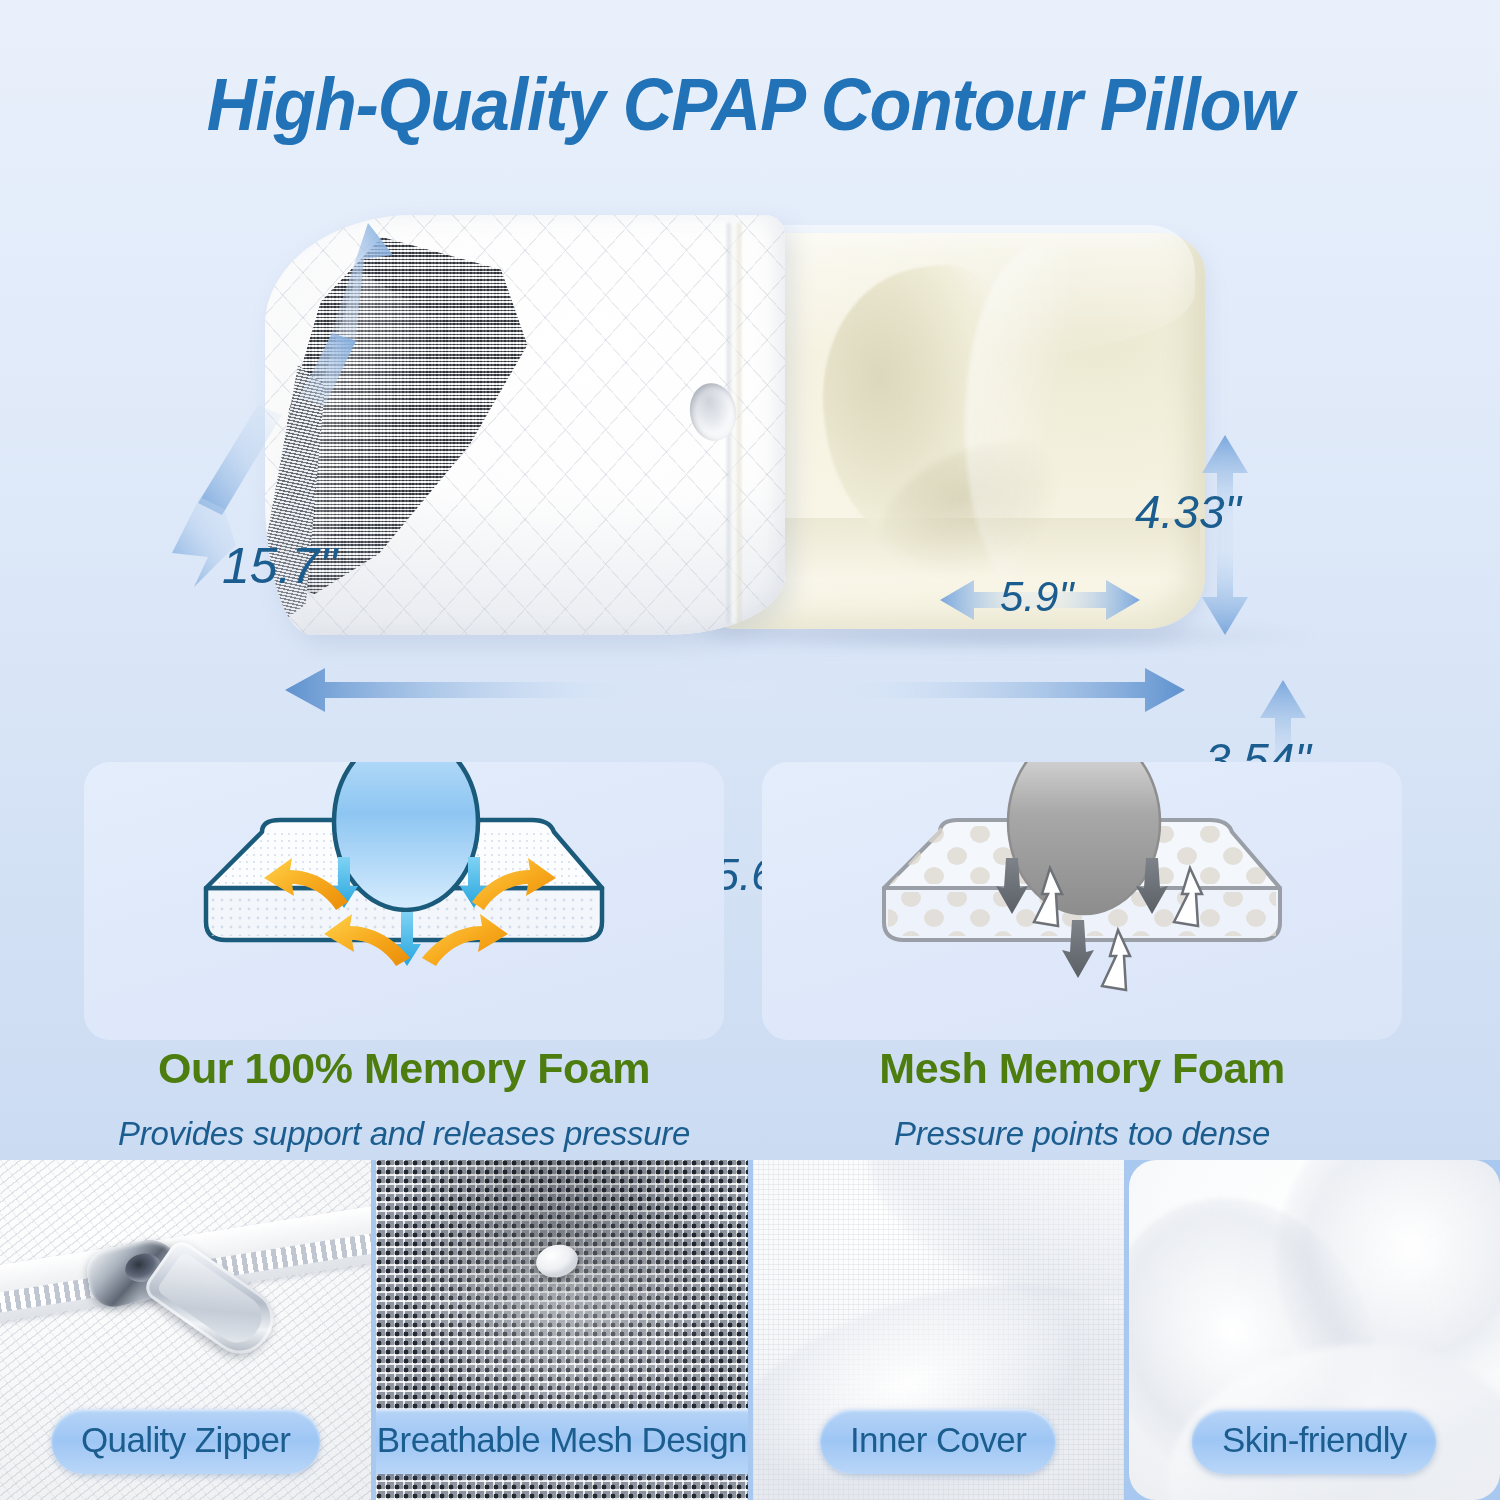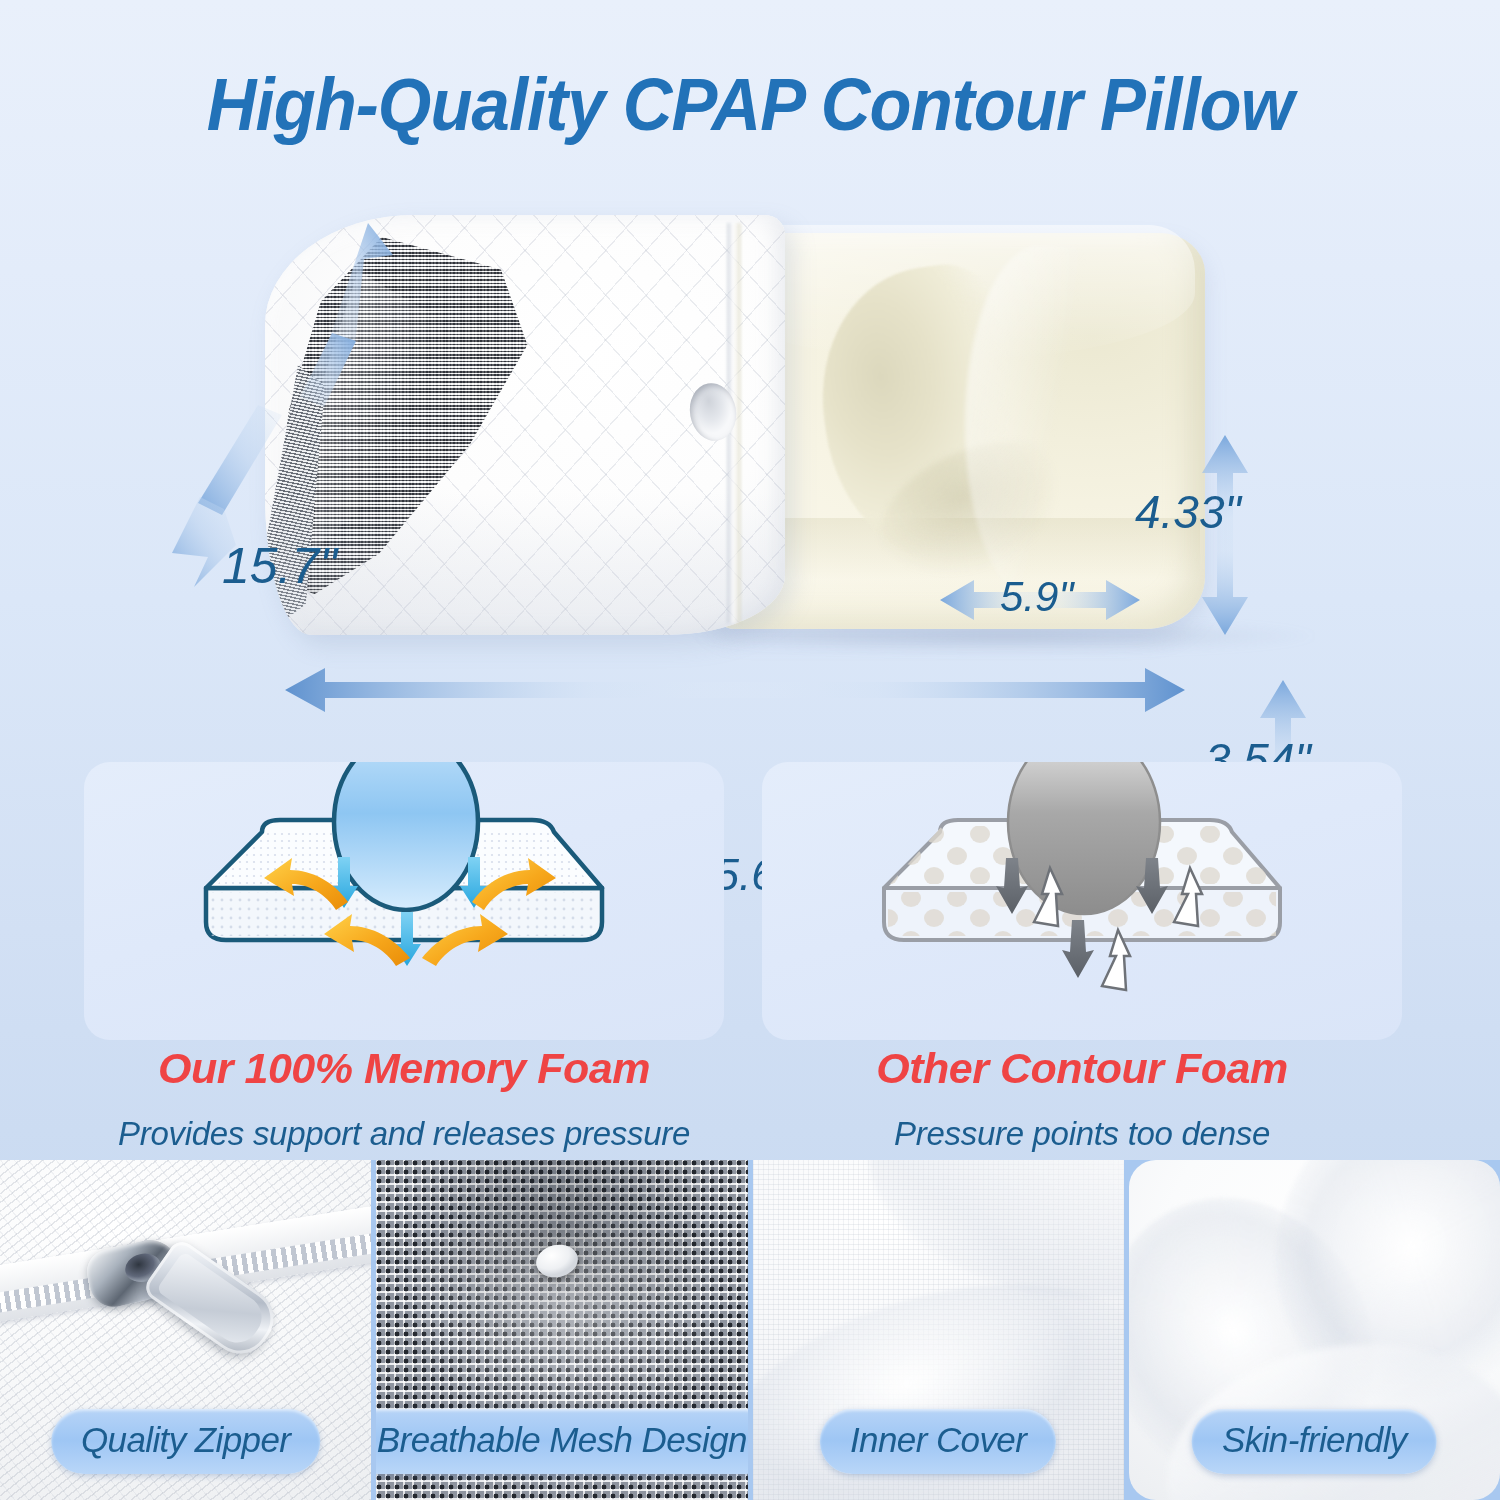--- a/index.html
+++ b/index.html
@@ -167,22 +167,22 @@
     background:linear-gradient(165deg, #e4edfb 0%, #dfe9fa 45%, #dae5f8 100%);
     border-radius:26px;
   }
   .cmp-card.left { left:84px; }
   .cmp-card.right{ left:762px; }
 
   .cmp-text{ position:absolute; width:640px; text-align:center; }
   .cmp-text.left { left:84px; top:282px; }
   .cmp-text.right{ left:762px; top:282px; }
   .cmp-title{
-    font-size:43px; font-weight:bold; font-style:italic;
-    color:#ef4444; letter-spacing:-.5px; white-space:nowrap;
+    font-size:43px; font-weight:bold; 
+    color:#4d7c0f; letter-spacing:-.5px; white-space:nowrap;
   }
   .cmp-sub{
     font-size:33px; font-style:italic; color:#1b5d8f;
     margin-top:22px; letter-spacing:-.3px; white-space:nowrap;
   }
 
   .diagram{ position:absolute; left:0; top:0; width:640px; height:278px; }
 
   
   #strip{
@@ -319,21 +319,21 @@
     transform:rotate(-10deg);
     filter:blur(3px);
   }
 
   
   .pill{
     position:absolute; bottom:26px; left:50%; transform:translateX(-50%);
     padding:11px 30px 14px;
     background:linear-gradient(180deg,#b7d4f7 0%,#9ec6f4 48%,#b9d6f8 100%);
     border-radius:40px;
-    font-size:35px; font-style:italic;
+    font-size:35px; 
     color:#1b5d8f; letter-spacing:-.6px; white-space:nowrap;
     box-shadow:0 2px 6px rgba(70,110,165,.30), inset 0 2px 3px rgba(255,255,255,.55);
     text-align:center;
   }
 </style>
 </head>
 <body>
 
 <div id="title">High-Quality CPAP Contour Pillow</div>
 
@@ -532,21 +532,21 @@
         <polygon fill="#ffffff" stroke="#6e7278" stroke-width="2.5" points="272,160 286,132 280,132 288,106 300,132 294,132 296,164"></polygon>
         <polygon fill="url(#grayDown)" points="384,96 396,96 398,126 406,124 390,152 374,124 382,126"></polygon>
         <polygon fill="#ffffff" stroke="#6e7278" stroke-width="2.5" points="412,160 426,132 420,132 428,106 440,132 434,132 436,164"></polygon>
         <polygon fill="url(#grayDown)" points="310,158 322,158 324,190 332,188 316,216 300,188 308,190"></polygon>
         <polygon fill="#ffffff" stroke="#6e7278" stroke-width="2.5" points="340,224 354,194 348,194 356,168 368,194 362,194 364,228"></polygon>
       </g>
     </svg>
   </div>
 
   <div class="cmp-text right">
-    <div class="cmp-title">Other Contour Foam</div>
+    <div class="cmp-title">Mesh Memory Foam</div>
     <div class="cmp-sub">Pressure points too dense</div>
   </div>
 </div>
 
 <div id="strip">
 
   <div class="photo ph-zip">
     <div class="knit"></div>
     <div class="ztape"></div>
     <div class="zteeth"></div>

